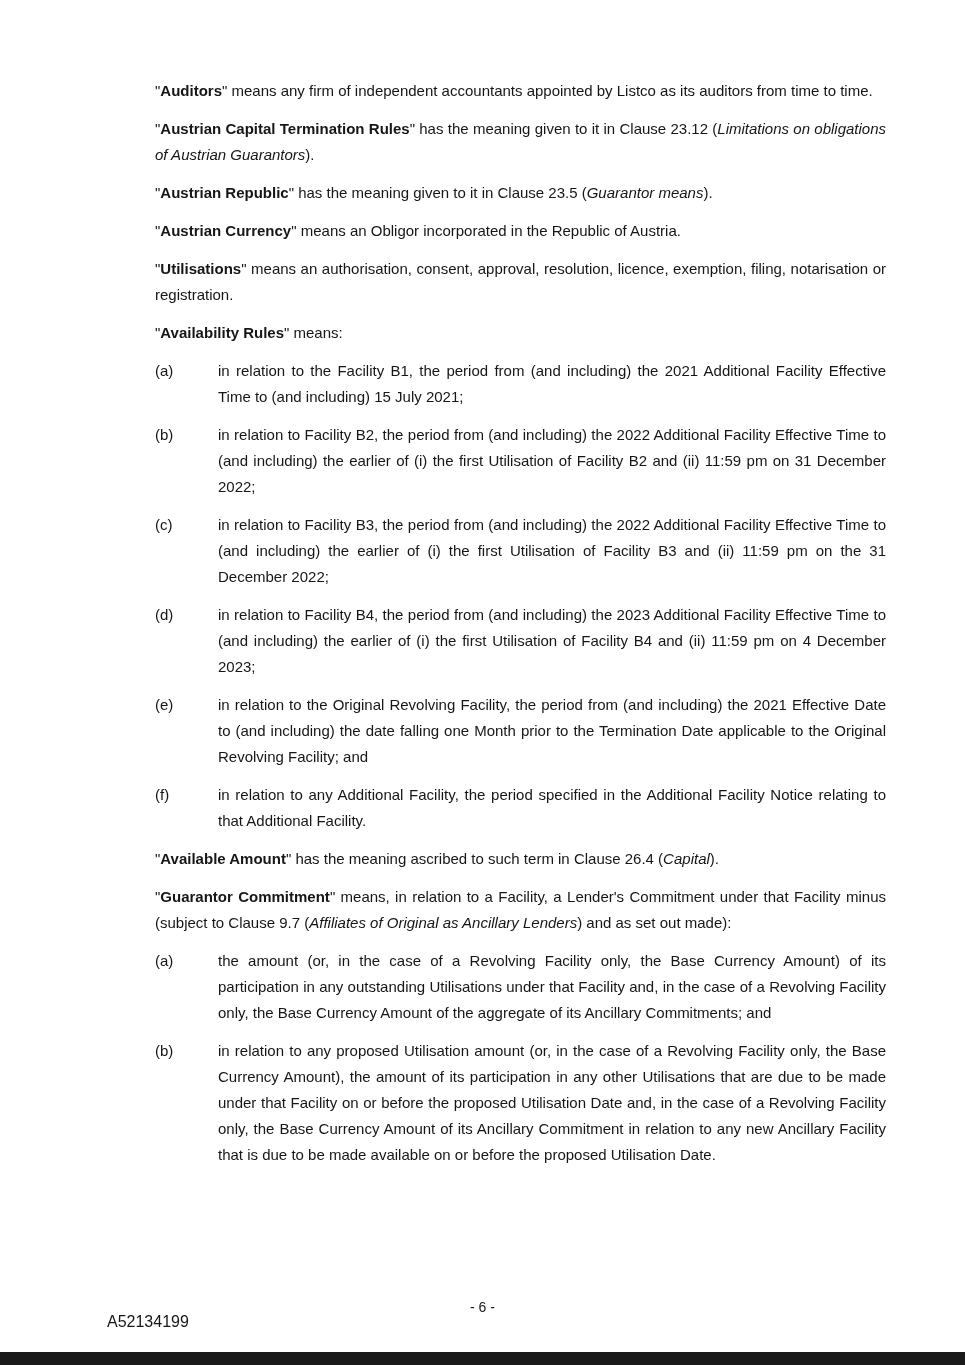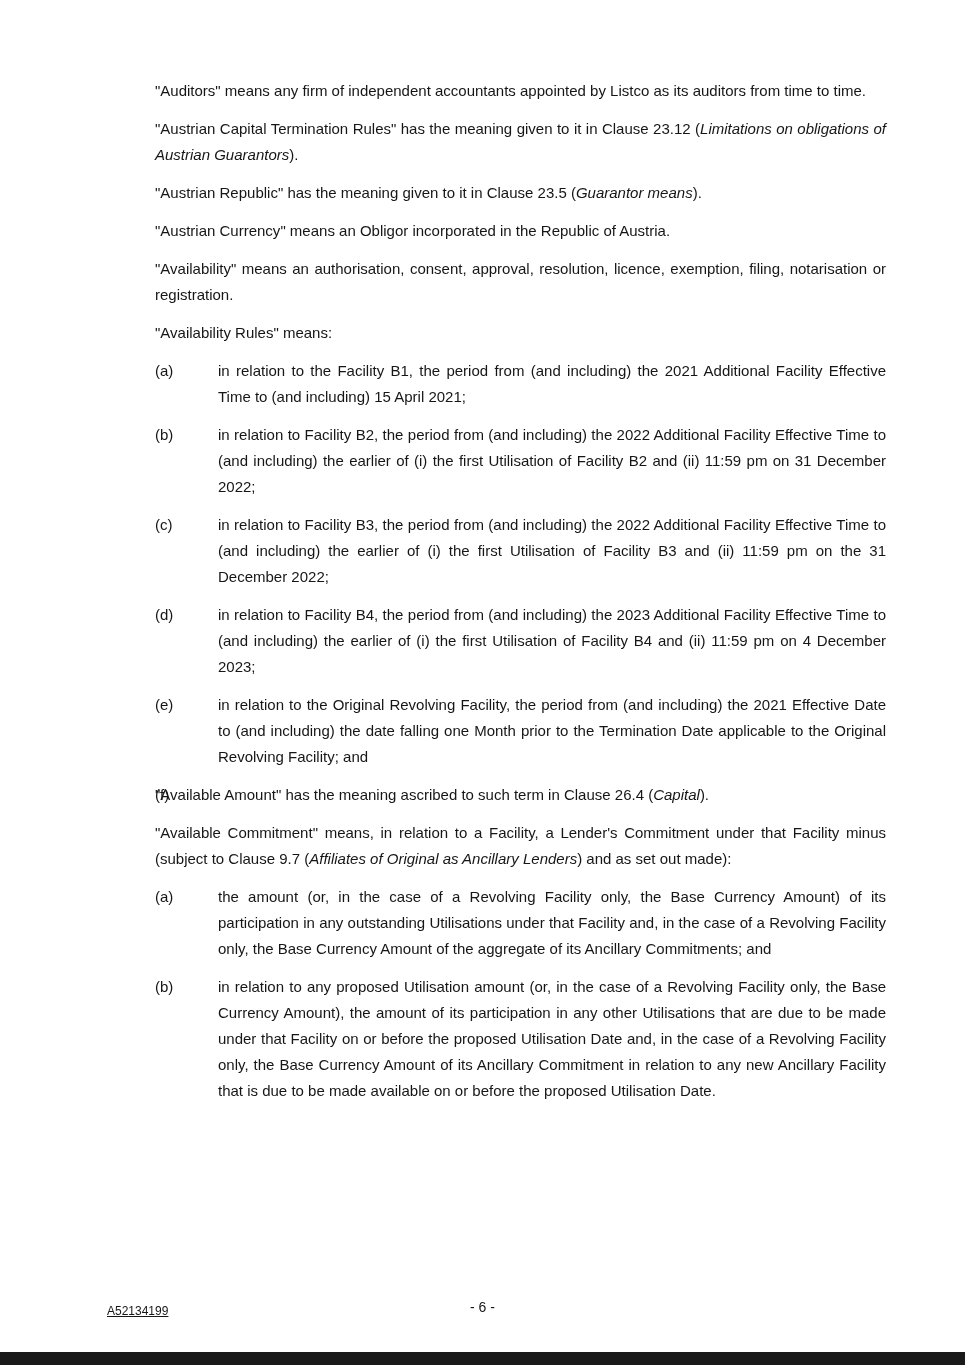--- a/index.html
+++ b/index.html
@@ -23,44 +23,43 @@
     top: 78px;
     width: 731px;
   }
   .para {
     font-size: 15px;
     line-height: 26px;
     text-align: justify;
     margin: 0 0 12px 0;
   }
   .para:last-child { margin-bottom: 0; }
-  .seg.bold { font-weight: normal; }
+  .seg.bold { font-weight: bold; }
   .seg.italic { font-style: italic; }
   .item {
     position: relative;
     padding-left: 63px;
   }
   .marker {
     position: absolute;
     left: 0;
     top: 0;
   }
   .footer {
     position: absolute;
     left: 0;
     bottom: 46px;
     width: 100%;
     height: 20px;
   }
   .doc-ref {
     position: absolute;
     left: 107px;
-    top: 5px;
-    font-size: 12px;
-    text-decoration: underline;
+    top: 14px;
+    font-size: 16px;
   }
   .page-num {
     position: absolute;
     left: 0;
     top: 0;
     width: 100%;
     text-align: center;
     font-size: 14px;
   }
   .bottom-bar {
@@ -74,30 +73,30 @@
 </style>
 </head>
 <body>
 
 <div class="page">
   <div class="content">
       <div class="para term"><span class="seg plain">"</span><span class="seg bold">Auditors</span><span class="seg plain">" means any firm of independent accountants appointed by Listco as its auditors from time to time.</span></div>
       <div class="para term"><span class="seg plain">"</span><span class="seg bold">Austrian Capital Termination Rules</span><span class="seg plain">" has the meaning given to it in Clause 23.12 (</span><span class="seg italic">Limitations on obligations of Austrian Guarantors</span><span class="seg plain">).</span></div>
       <div class="para term"><span class="seg plain">"</span><span class="seg bold">Austrian Republic</span><span class="seg plain">" has the meaning given to it in Clause 23.5 (</span><span class="seg italic">Guarantor means</span><span class="seg plain">).</span></div>
       <div class="para term"><span class="seg plain">"</span><span class="seg bold">Austrian Currency</span><span class="seg plain">" means an Obligor incorporated in the Republic of Austria.</span></div>
-      <div class="para term"><span class="seg plain">"</span><span class="seg bold">Availability</span><span class="seg plain">" means an authorisation, consent, approval, resolution, licence, exemption, filing, notarisation or registration.</span></div>
+      <div class="para term"><span class="seg plain">"</span><span class="seg bold">Utilisations</span><span class="seg plain">" means an authorisation, consent, approval, resolution, licence, exemption, filing, notarisation or registration.</span></div>
       <div class="para term"><span class="seg plain">"</span><span class="seg bold">Availability Rules</span><span class="seg plain">" means:</span></div>
-      <div class="para item"><span class="marker">(a)</span><span><span class="seg plain">in relation to the Facility B1, the period from (and including) the 2021 Additional Facility Effective Time to (and including) 15 April 2021;</span></span></div>
+      <div class="para item"><span class="marker">(a)</span><span><span class="seg plain">in relation to the Facility B1, the period from (and including) the 2021 Additional Facility Effective Time to (and including) 15 July 2021;</span></span></div>
       <div class="para item"><span class="marker">(b)</span><span><span class="seg plain">in relation to Facility B2, the period from (and including) the 2022 Additional Facility Effective Time to (and including) the earlier of (i) the first Utilisation of Facility B2 and (ii) 11:59 pm on 31 December 2022;</span></span></div>
       <div class="para item"><span class="marker">(c)</span><span><span class="seg plain">in relation to Facility B3, the period from (and including) the 2022 Additional Facility Effective Time to (and including) the earlier of (i) the first Utilisation of Facility B3 and (ii) 11:59 pm on the 31 December 2022;</span></span></div>
       <div class="para item"><span class="marker">(d)</span><span><span class="seg plain">in relation to Facility B4, the period from (and including) the 2023 Additional Facility Effective Time to (and including) the earlier of (i) the first Utilisation of Facility B4 and (ii) 11:59 pm on 4 December 2023;</span></span></div>
       <div class="para item"><span class="marker">(e)</span><span><span class="seg plain">in relation to the Original Revolving Facility, the period from (and including) the 2021 Effective Date to (and including) the date falling one Month prior to the Termination Date applicable to the Original Revolving Facility; and</span></span></div>
-      <div class="para item"><span class="marker">(f)</span></div>
+      <div class="para item"><span class="marker">(f)</span><span><span class="seg plain">in relation to any Additional Facility, the period specified in the Additional Facility Notice relating to that Additional Facility.</span></span></div>
       <div class="para term"><span class="seg plain">"</span><span class="seg bold">Available Amount</span><span class="seg plain">" has the meaning ascribed to such term in Clause 26.4 (</span><span class="seg italic">Capital</span><span class="seg plain">).</span></div>
-      <div class="para term"><span class="seg plain">"</span><span class="seg bold">Available Commitment</span><span class="seg plain">" means, in relation to a Facility, a Lender's Commitment under that Facility minus (subject to Clause 9.7 (</span><span class="seg italic">Affiliates of Original as Ancillary Lenders</span><span class="seg plain">) and as set out made):</span></div>
+      <div class="para term"><span class="seg plain">"</span><span class="seg bold">Guarantor Commitment</span><span class="seg plain">" means, in relation to a Facility, a Lender's Commitment under that Facility minus (subject to Clause 9.7 (</span><span class="seg italic">Affiliates of Original as Ancillary Lenders</span><span class="seg plain">) and as set out made):</span></div>
       <div class="para item"><span class="marker">(a)</span><span><span class="seg plain">the amount (or, in the case of a Revolving Facility only, the Base Currency Amount) of its participation in any outstanding Utilisations under that Facility and, in the case of a Revolving Facility only, the Base Currency Amount of the aggregate of its Ancillary Commitments; and</span></span></div>
       <div class="para item"><span class="marker">(b)</span><span><span class="seg plain">in relation to any proposed Utilisation amount (or, in the case of a Revolving Facility only, the Base Currency Amount), the amount of its participation in any other Utilisations that are due to be made under that Facility on or before the proposed Utilisation Date and, in the case of a Revolving Facility only, the Base Currency Amount of its Ancillary Commitment in relation to any new Ancillary Facility that is due to be made available on or before the proposed Utilisation Date.</span></span></div>
     </div>
   <div class="footer">
     <span class="doc-ref">A52134199</span>
     <span class="page-num">- 6 -</span>
   </div>
   <div class="bottom-bar"></div>
 </div>
 

